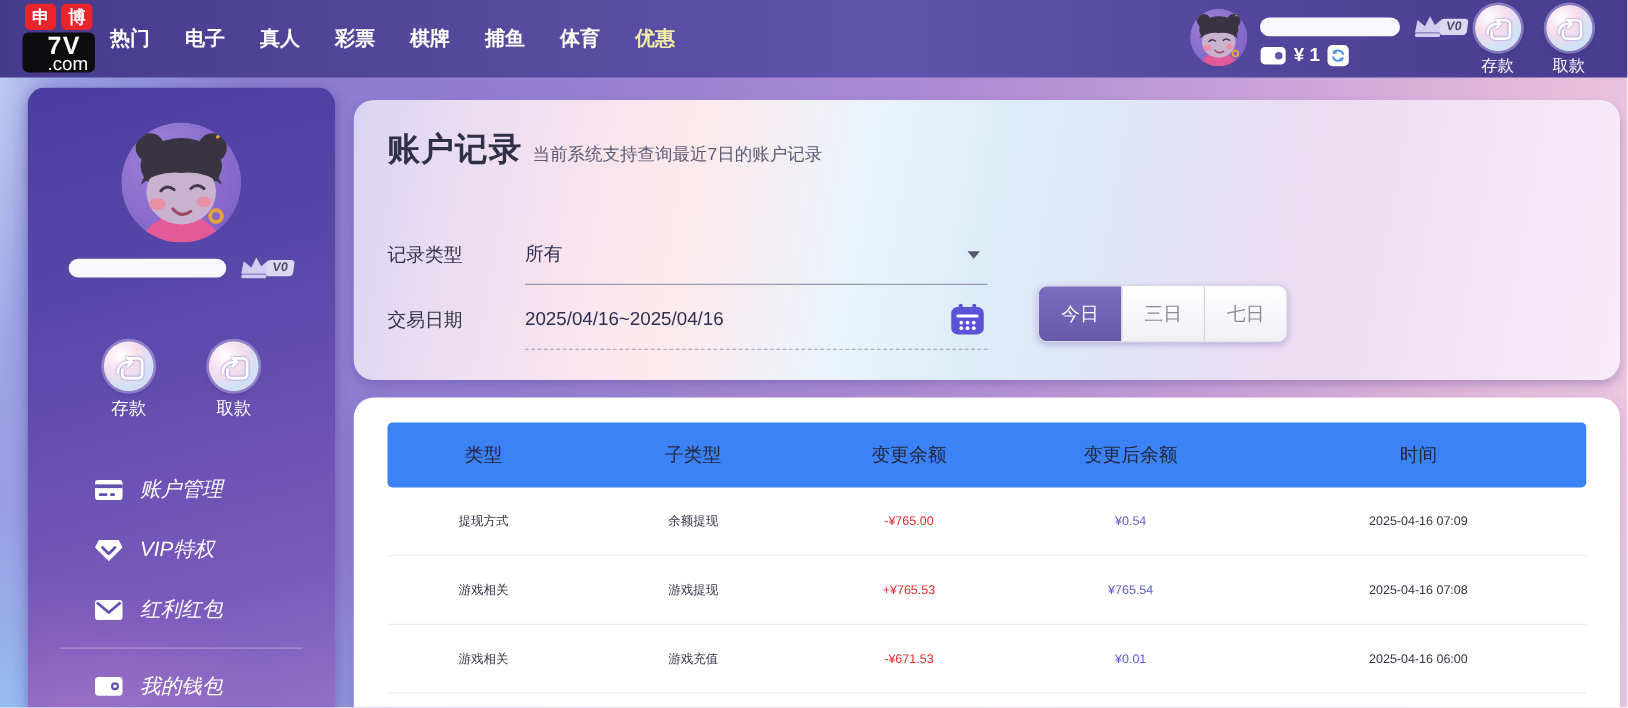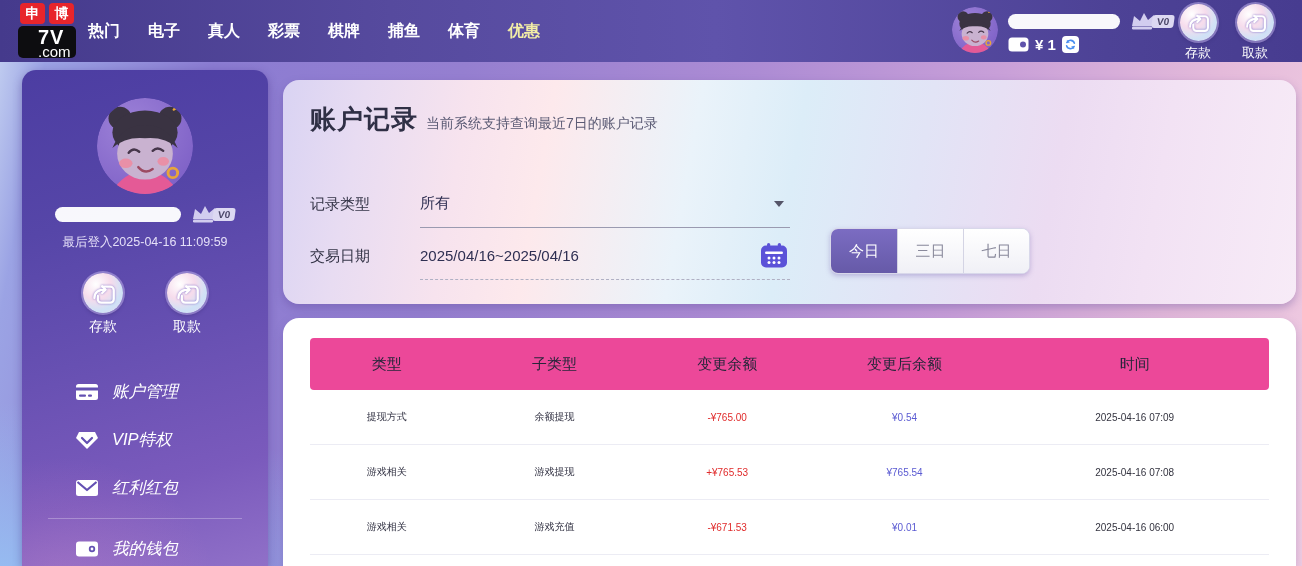--- a/index.html
+++ b/index.html
@@ -93,21 +93,21 @@
     font-size:15px; color:#8a8a9c; cursor:pointer; border-left:1px solid #d4d4e4;
     background:linear-gradient(180deg,#ffffff,#f0f0f6); }
   .range-btn:first-child { border-left:none; }
   .range-btn.active { background:linear-gradient(180deg,#7b6cc2,#665aa8); color:#fff; }
 
   
   .table-panel { position:absolute; left:283px; top:318px; width:1013px; height:248px;
     background:#fff; border-radius:16px 16px 0 0; box-shadow:0 4px 10px rgba(90,70,150,.25); }
   .tbl { position:absolute; left:27px; top:20px; width:959px; }
   .tbl-head, .tbl-row { display:grid; grid-template-columns:16% 19% 17% 20% 28%; align-items:center; }
-  .tbl-head { height:52px; background:#ec4899; border-radius:4px; }
+  .tbl-head { height:52px; background:#3b82f6; border-radius:4px; }
   .tbl-head .cell { font-size:15px; color:#26263a; }
   .tbl-row { height:55px; border-bottom:1px solid #ececf4; }
   .cell { text-align:center; font-size:10px; color:#333344; }
   .cell.change { color:#e02b2b; }
   .cell.after { color:#5a5ad2; }
   .cell.time { color:#33333f; }
 </style>
 </head>
 <body>
 
@@ -228,21 +228,20 @@
     </div>
 
     <div class="side-user-line">
       <span class="name-mask"></span>
       <svg class="crown" viewBox="0 0 26 20">
           <use href="#crown-glyph"></use>
         </svg>
       <span class="v0-badge">V0</span>
     </div>
 
-    <div class="last-login">最后登入2025-04-16 11:09:59</div>
 
     <div class="side-actions">
       <div class="side-action">
         <span class="circle-btn">
           <svg width="25" height="25" viewBox="0 0 22 22">
               <use href="#transfer-glyph"></use>
             </svg>
         </span>
         <div class="act-label">存款</div>
       </div>

